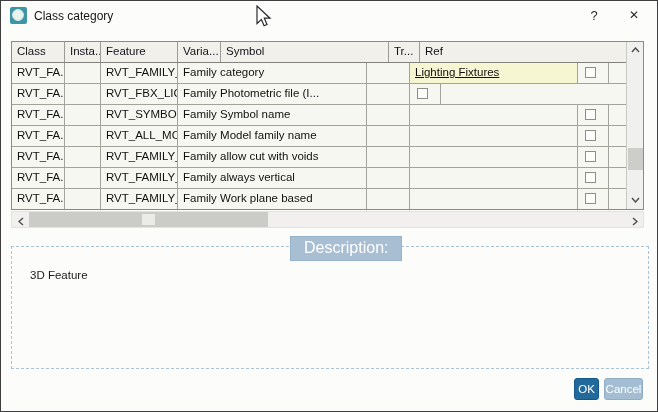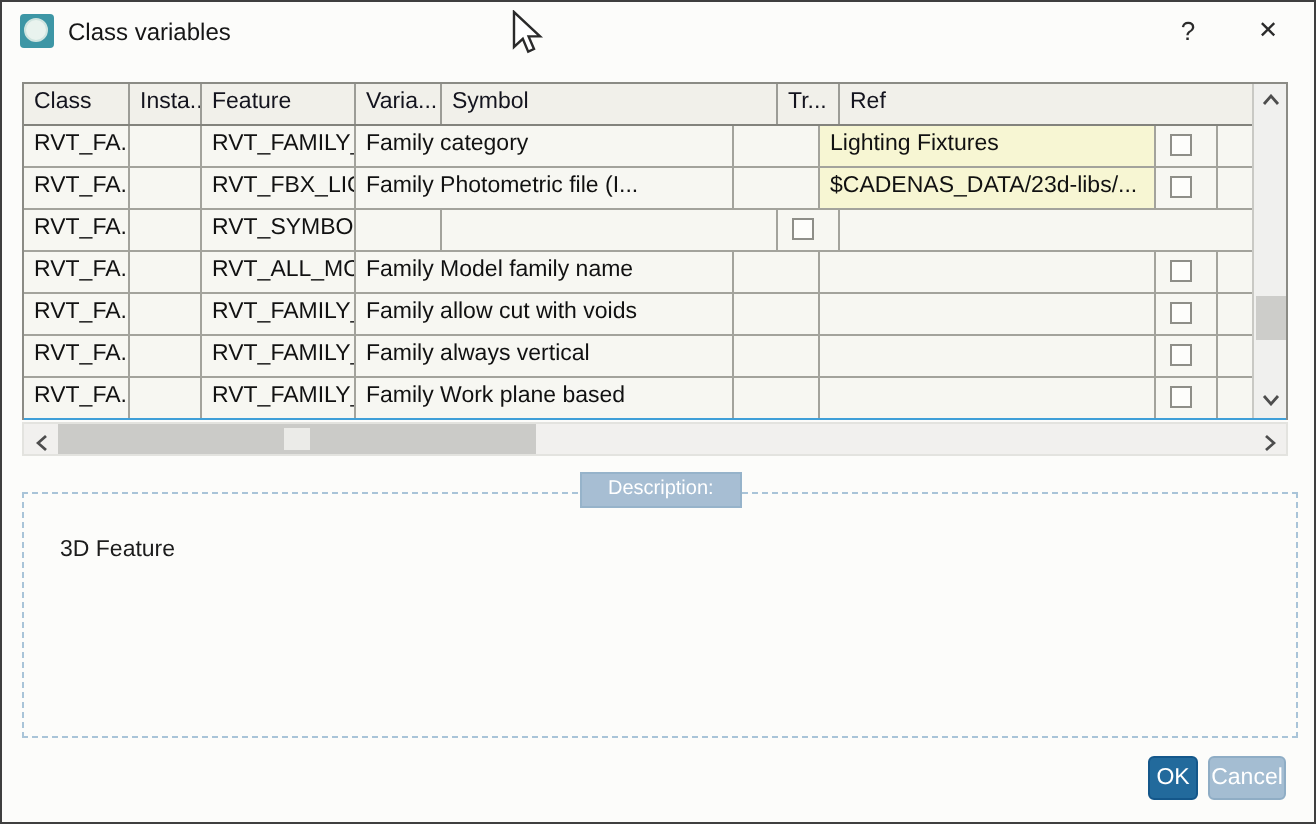--- a/index.html
+++ b/index.html
@@ -44,21 +44,21 @@
     white-space:nowrap; overflow:hidden;
   }
   .col-class   { width:53px; }
   .col-insta   { width:36px; }
   .col-feature { width:77px; }
   .col-desc    { width:189px; }
   .col-varia   { width:43px; }
   .col-value   { width:168px; }
   .col-tr      { width:31px; }
   .col-ref     { width:34px; border-right:none; }
-  .value-hl    { background:#f7f6d3; }
+  .value-hl    { background:#f7f6d3;text-decoration:underline; }
   .checkbox {
     display:inline-block; width:11px; height:11px; margin:1px 0 0 2px;
     background:#fdfdfb; border:1px solid #8e8e88;
   }
   
   .vscroll {
     position:absolute; right:0; top:0; width:17px; height:167px;
     background:#f0f0ee; border-left:1px solid #c9c9c4;
   }
   .vs-btn { position:absolute; left:0; width:17px; height:17px; text-align:center; }
@@ -76,21 +76,21 @@
     position:absolute; left:113px; top:2px; width:13px; height:11px; background:#ebebe8;
   }
   .arrow-glyph { display:inline-block; margin-top:5px; }
   
   .desc-box {
     position:absolute; left:10px; top:245px; width:638px; height:123px;
     border:1px dashed #a9c4d8; background:#fcfcfa;
   }
   .desc-badge {
     position:absolute; left:278px; top:-11px; padding:2px 13px 3px 13px;
-    background:#a7bed3; border:1px solid #96b3ca; color:#ffffff; font-size:10px;
+    background:#a7bed3; border:1px solid #96b3ca; color:#ffffff; font-size:16px;
   }
   .desc-text { position:absolute; left:18px; top:22px; font-size:11.5px; color:#1c1c1c; }
   
   .btn {
     position:absolute; top:377px; height:22px; border-radius:3px;
     color:#ffffff; font-size:11.5px; font-family:"Liberation Sans",sans-serif;
     text-align:center; cursor:default;
   }
   .ok-btn {
     left:573px; width:25px; background:#226a9c; border:1px solid #14578a;
@@ -101,21 +101,21 @@
 </style>
 </head>
 <body>
 
 <div class="dialog">
 
   <div class="titlebar">
     <span class="app-icon">
         <span class="ball"></span>
       </span>
-    <span class="title-text">Class variables</span>
+    <span class="title-text">Class category</span>
     <button class="cap-btn help-btn">?</button>
     <button class="cap-btn close-btn">✕</button>
   </div>
 
   <svg class="cursor" width="18" height="24" viewBox="0 0 18 24">
     <path d="M2,1 L2,18.5 L6.4,14.4 L9.1,20.8 L12,19.5 L9.3,13.2 L15,13.2 Z" fill="#ffffff" stroke="#2a2a2a" stroke-width="1.2"></path>
   </svg>
 
   <div class="grid">
     <div class="thead">
@@ -138,29 +138,29 @@
     <div class="td col-tr"><span class="checkbox"></span></div>
     <div class="td col-ref"></div>
   </div>
 
   <div class="tr">
     <div class="td col-class">RVT_FA...</div>
     <div class="td col-insta"></div>
     <div class="td col-feature">RVT_FBX_LIG...</div>
     <div class="td col-desc">Family Photometric file (I...</div>
     <div class="td col-varia"></div>
-    <div class="td col-value value-hl">$CADENAS_DATA/23d-libs/...</div>
     <div class="td col-tr"><span class="checkbox"></span></div>
     <div class="td col-ref"></div>
   </div>
 
   <div class="tr">
     <div class="td col-class">RVT_FA...</div>
     <div class="td col-insta"></div>
     <div class="td col-feature">RVT_SYMBOL...</div>
+    <div class="td col-desc">Family Symbol name</div>
     <div class="td col-varia"></div>
     <div class="td col-value"></div>
     <div class="td col-tr"><span class="checkbox"></span></div>
     <div class="td col-ref"></div>
   </div>
 
   <div class="tr">
     <div class="td col-class">RVT_FA...</div>
     <div class="td col-insta"></div>
     <div class="td col-feature">RVT_ALL_MO...</div>

